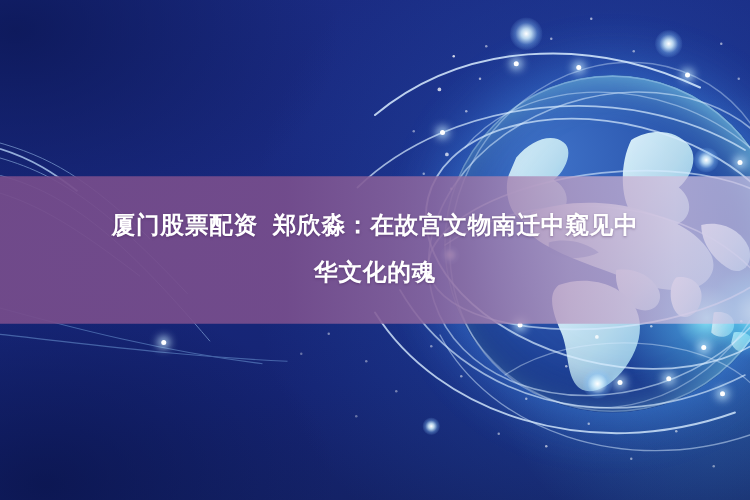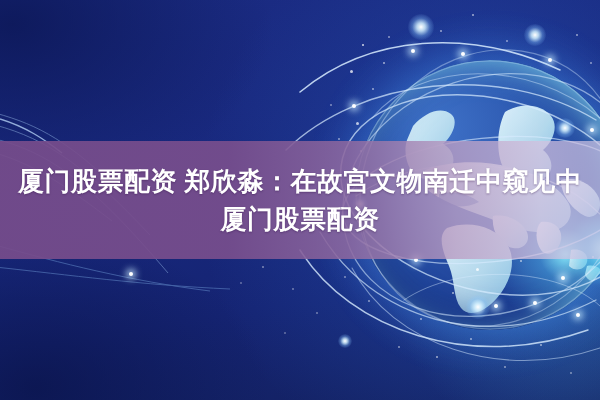--- a/index.html
+++ b/index.html
@@ -135,26 +135,27 @@
   .band-inner {
     position: absolute;
     inset: 0;
     display: flex;
     flex-direction: column;
     align-items: center;
     justify-content: center;
   }
   .title-line {
     color: #ffffff;
-    font-size: 26px;
+    font-size: 19px;
     font-weight: bold;
     line-height: 38px;
     letter-spacing: 0.5px;
     white-space: nowrap;
     text-shadow: 0 1px 2px rgba(40,10,60,0.35);
+    font-family: Liberation Mono, monospace;
   }
 </style>
 </head>
 <body>
 
 <div id="banner">
 
   <div class="bg-base"></div>
   <div class="bg-corner-dark"></div>
 
@@ -303,17 +304,17 @@
     <span class="star" style="left:262px;top:266px;width:2px;height:2px;opacity:.45"></span>
     <span class="star" style="left:240px;top:282px;width:2px;height:2px;opacity:.35"></span>
     <span class="star" style="left:284px;top:332px;width:2px;height:2px;opacity:.35"></span>
     <span class="star" style="left:520px;top:260px;width:2px;height:2px;opacity:.6"></span>
     <span class="star" style="left:592px;top:256px;width:2px;height:2px;opacity:.5"></span>
   </div>
 
   <div class="band">
     <div class="band-inner">
       <div class="title-line">厦门股票配资 郑欣淼：在故宫文物南迁中窥见中</div>
-      <div class="title-line">厦门股票配资</div>
+      <div class="title-line">华文化的魂</div>
     </div>
   </div>
 
 </div>
 
 </body></html>

